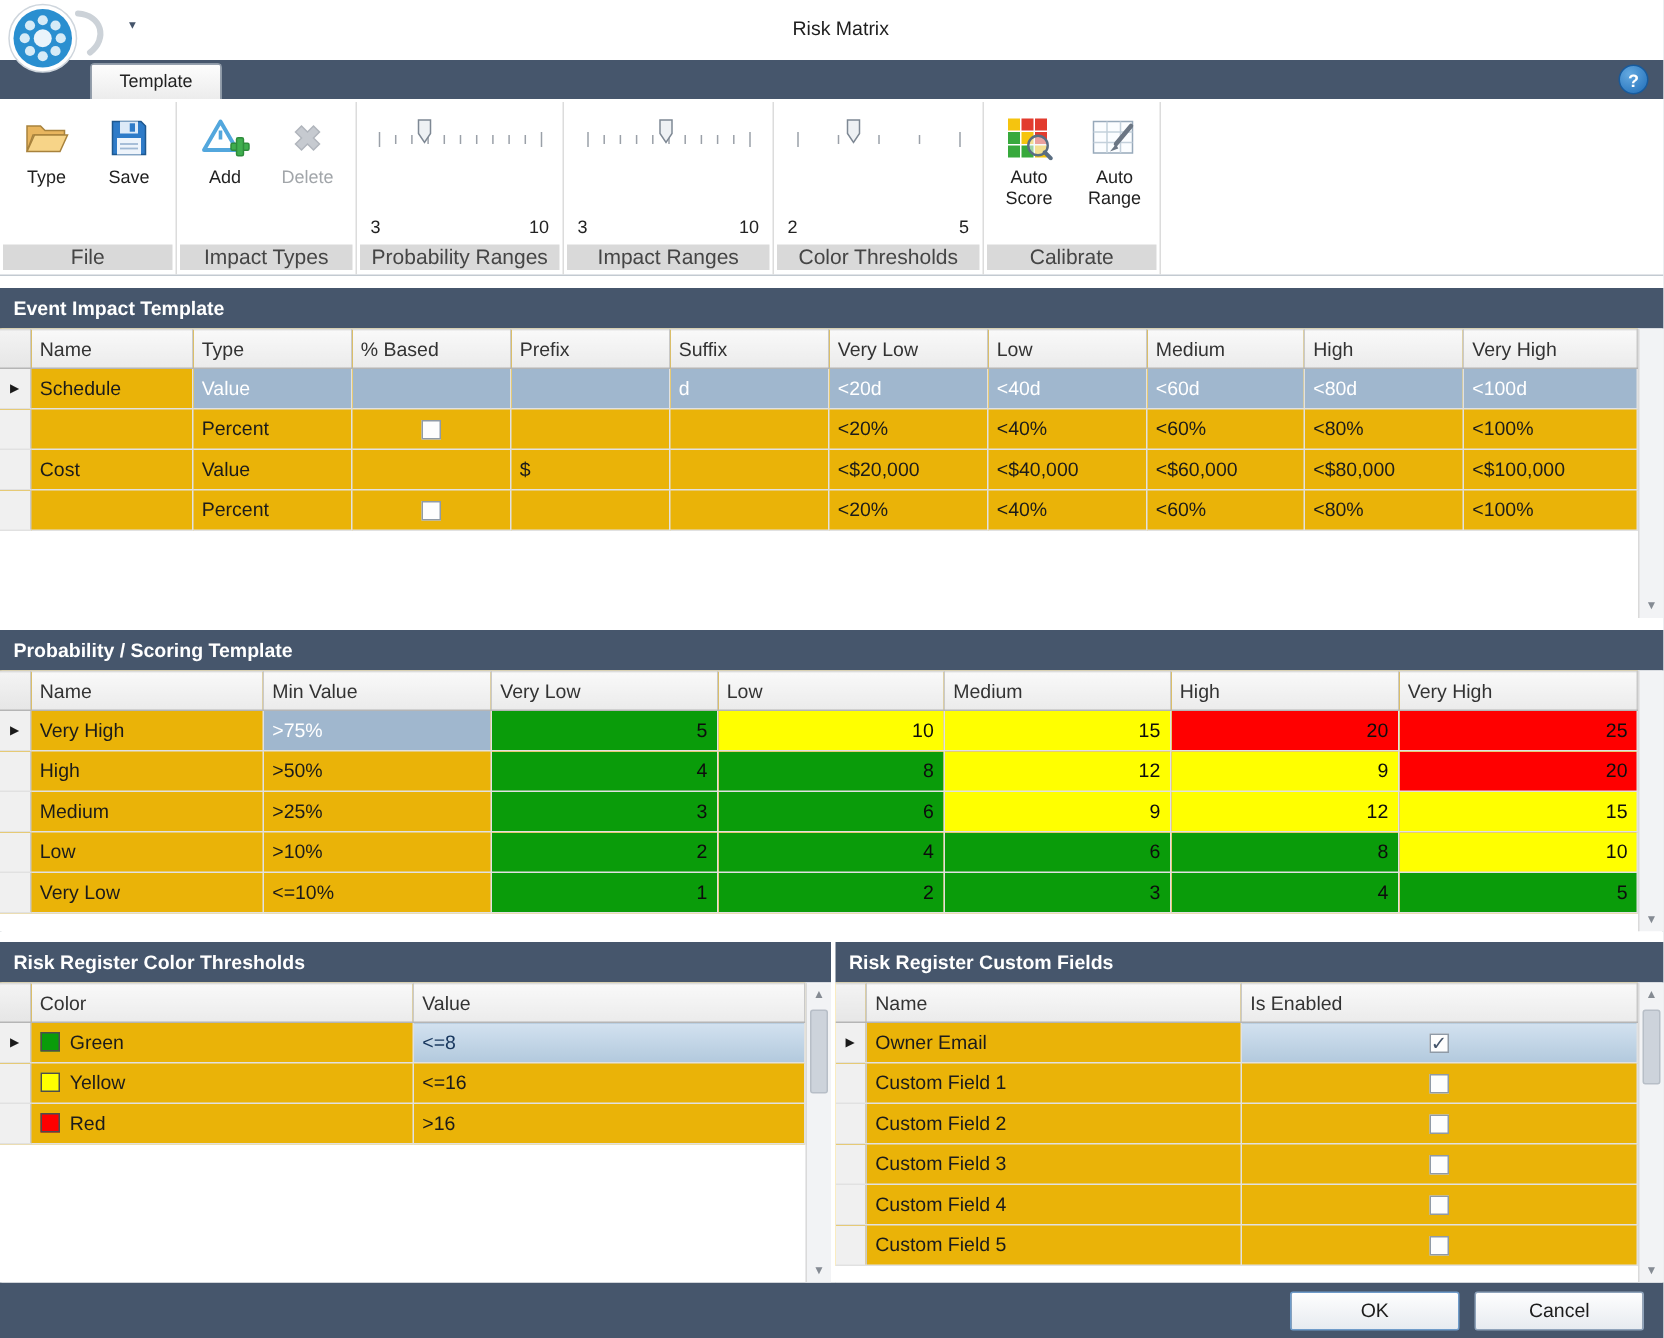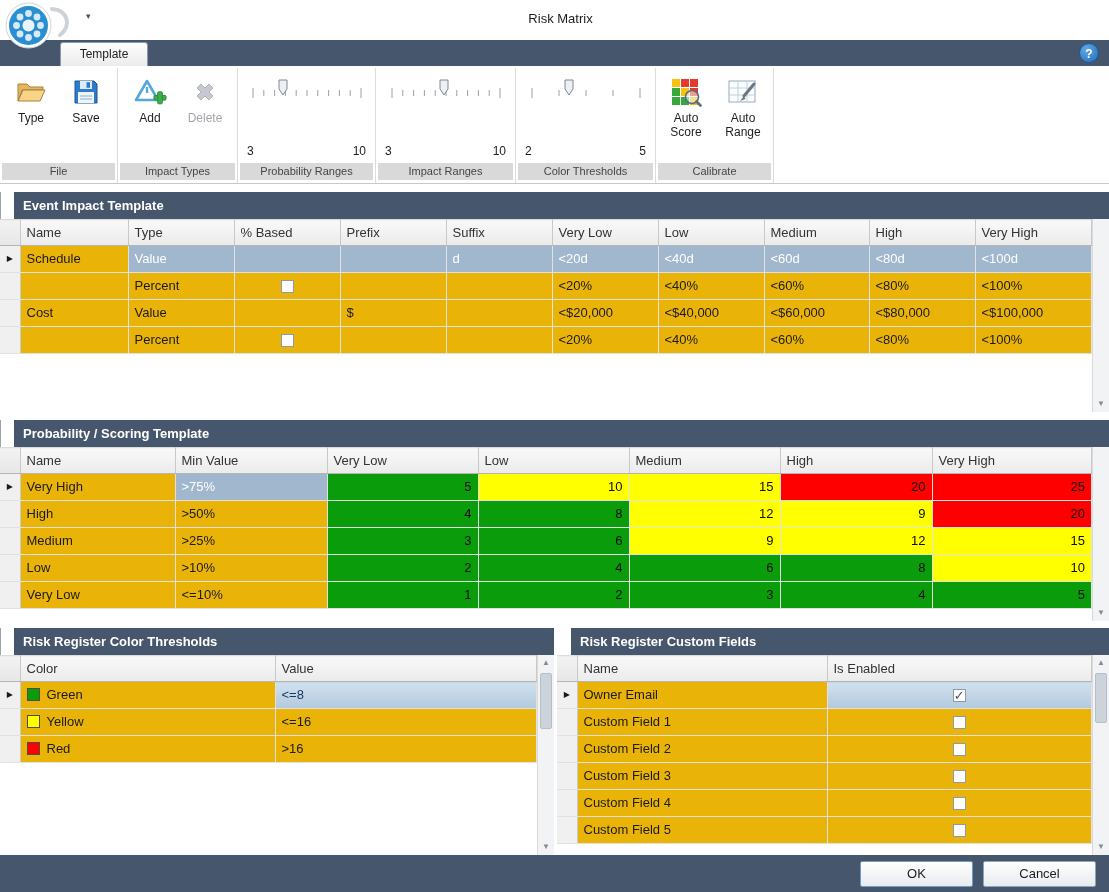--- a/index.html
+++ b/index.html
@@ -25,34 +25,34 @@
     background:radial-gradient(circle at 35% 30%, #64a9e0, #1f6db8); color:#fff;
     font-weight:bold; font-size:12px; text-align:center; line-height:20px;
     border:1px solid #175a9c; }
 
   
   .ribbon { height:118px; background:#fff; border-bottom:1px solid #c3cad1; display:flex; padding-top:2px; }
   .rgroup { display:flex; flex-direction:column; border-right:1px solid #dcdcdc; flex:none; }
   .rgroup-content { height:95px; display:flex; justify-content:center; align-items:flex-start;
     gap:3px; padding-top:3px; position:relative; }
   .rgroup-label { height:17px; margin:0 2px 2px; background:#d9d9d9; color:#454545;
-    font-size:11px; text-align:center; line-height:17px; }
+    font-size:14px; text-align:center; line-height:17px; }
   .rbtn { width:52px; display:flex; flex-direction:column; align-items:center; padding-top:3px; }
   .ricon { height:36px; display:flex; align-items:center; justify-content:center; }
   .rlabel { font-size:12px; color:#1f1f1f; text-align:center; line-height:1.15; margin-top:2px; }
   .rbtn.disabled .rlabel { color:#a2a6aa; }
   .slider { position:absolute; top:8px; left:50%; transform:translateX(-50%); }
   .smin { position:absolute; left:9px; bottom:5px; font-size:12px; color:#222; }
   .smax { position:absolute; right:9px; bottom:5px; font-size:12px; color:#222; }
 
   
   .gap8 { height:8px; background:#fff; }
   .gap7 { height:7px; background:#fff; }
   .section-header { height:27px; background:#46566c; color:#fff; font-weight:bold;
-    font-size:13px; line-height:27px; padding-left:9px;margin-left:14px; }
+    font-size:13px; line-height:27px; padding-left:9px; }
   .grid-wrap { position:relative; background:#fff; overflow:hidden; }
   table.grid { border-collapse:collapse; table-layout:fixed; width:calc(100% - 17px);
     font-size:13px; color:#1b1b1b; background:#eab308; }
   .grid th { background:linear-gradient(#f9f9f9,#ebebeb); border-right:1px solid #c9c9c9;
     border-bottom:1px solid #b5b5b5; border-top:1px solid #dcdcdc; font-weight:normal;
     text-align:left; padding:0 6px; height:26px; color:#333; white-space:nowrap; overflow:hidden; }
   .grid th.gutter-h { background:linear-gradient(#f3f3f3,#e6e6e6); }
   .grid td { border-right:1px solid #e1e1e1; border-bottom:1px solid #e1e1e1;
     padding:0 6px; height:27px; line-height:26px; white-space:nowrap; overflow:hidden; }
   td.gutter { background:#f0f0f0; border-right:1px solid #c9c9c9; text-align:center;

